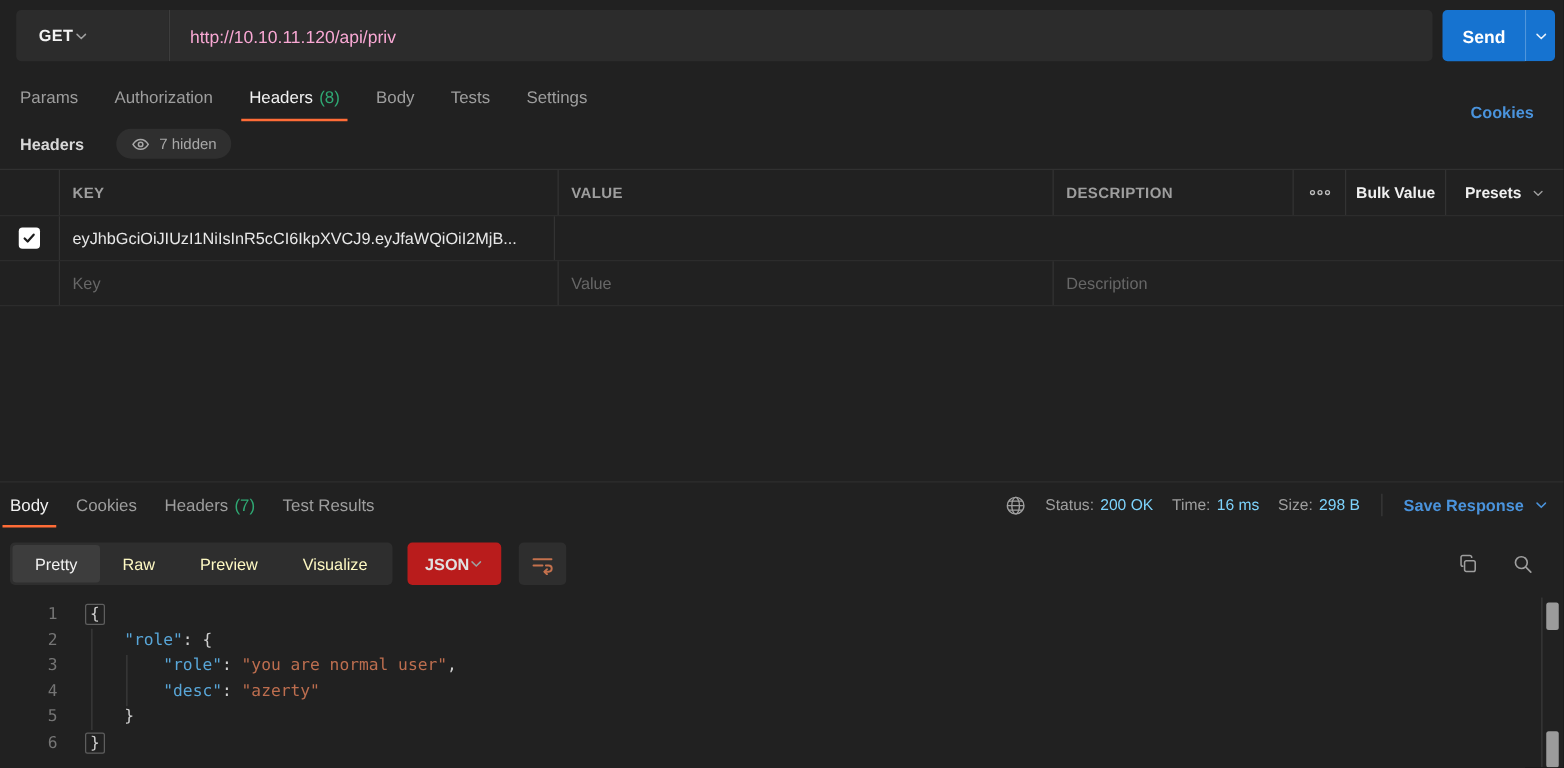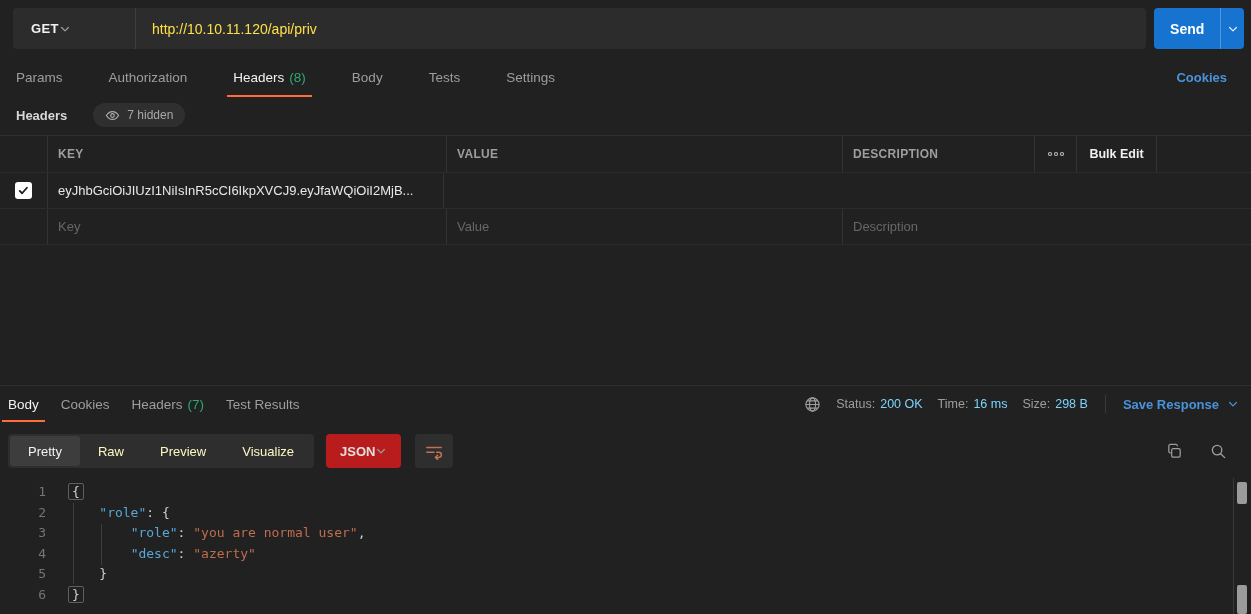--- a/index.html
+++ b/index.html
@@ -12,37 +12,37 @@
   .urlbar{ position:absolute; top:8px; left:13px; right:7px; height:41px; display:flex; }
   .method{
     width:122px; height:41px; background:#2c2c2c; border-radius:4px 0 0 4px;
     display:flex; align-items:center; justify-content:flex-start;
     padding:0 14px 0 18px; cursor:pointer;
   }
   .method .m-label{ font-size:13px; font-weight:bold; color:#f2f2f2; letter-spacing:.3px; }
   .url{
     flex:1; height:41px; background:#2c2c2c; border-left:1px solid #3d3d3d;
     border-radius:0 4px 4px 0; display:flex; align-items:center; padding:0 16px;
-    font-size:14px; color:#fde047; margin-right:8px;
+    font-size:14px; color:#f9a8d4; margin-right:8px;
   }
   .send-group{ width:90px; display:flex; }
   .send-main{
     width:82px; height:41px; background:#1673d0; border:none; color:#fff;
     font-family:inherit; font-size:14px; font-weight:bold; border-radius:4px 0 0 4px; cursor:pointer;
   }
   .send-caret{
     width:29px; height:41px; background:#1673d0; border:none; border-left:1px solid rgba(255,255,255,.25);
     border-radius:0 4px 4px 0; display:flex; align-items:center; justify-content:center; cursor:pointer;
   }
   .chev{ stroke:#9e9e9e; fill:none; stroke-width:1.6; stroke-linecap:round; stroke-linejoin:round; }
   .chev-white{ stroke:#e8f1fb; }
   
   .req-tabs{
     position:absolute; top:58px; left:0; right:0; height:39px;
-    display:flex; align-items:center; gap:46px; padding-left:16px; font-size:13.5px;
+    display:flex; align-items:flex-end; gap:29px; padding-left:16px; font-size:13.5px;
   }
   .tab{ position:relative; color:#9e9e9e; cursor:pointer; height:39px; display:flex; align-items:center; gap:5px; }
   .tab .count{ color:#2fa873; }
   .tab.active{ color:#f2f2f2; }
   .tab.active::after{ content:""; position:absolute; left:-6px; right:-6px; bottom:0; height:2px; background:#ff6c37; }
   .cookies{ margin-left:auto; padding-right:24px; color:#4a93dc; font-weight:bold; font-size:13px; cursor:pointer; }
   
   .subrow{ position:absolute; top:99px; height:32px; left:0; right:0; display:flex; align-items:center; gap:26px; padding-left:16px; }
   .subrow .sec-title{ font-size:13px; font-weight:bold; color:#d8d8d8; }
   .pill{
@@ -177,21 +177,27 @@
       <div class="cell c-key head-label">KEY</div>
       <div class="cell c-val head-label">VALUE</div>
       <div class="cell c-desc head-label">DESCRIPTION</div>
       <div class="cell c-ooo">
         <svg width="18" height="6" viewBox="0 0 24 8" fill="none" stroke="#bdbdbd" stroke-width="1.4">
           <circle cx="4" cy="4" r="2.1"></circle>
             <circle cx="12" cy="4" r="2.1"></circle>
             <circle cx="20" cy="4" r="2.1"></circle>
         </svg>
       </div>
-      <div class="cell c-bulk">Bulk Edit</div>
+      <div class="cell c-bulk">Bulk Value</div>
+      <div class="cell c-presets">
+        <span>Presets</span>
+        <svg class="chev" width="11" height="11" viewBox="0 0 16 16">
+            <path d="M3.5 6l4.5 4.5L12.5 6"></path>
+          </svg>
+      </div>
     </div>
     <div class="kv-row kv-body-row">
       <div class="cell c-check">
         <span class="checkbox">
           <svg width="11" height="11" viewBox="0 0 16 16" fill="none" stroke="#1c1c1c" stroke-width="2.6" stroke-linecap="round" stroke-linejoin="round">
               <path d="M2.5 8.5l3.5 3.5 7-8"></path>
             </svg>
         </span>
       </div>
       <div class="cell c-val">

